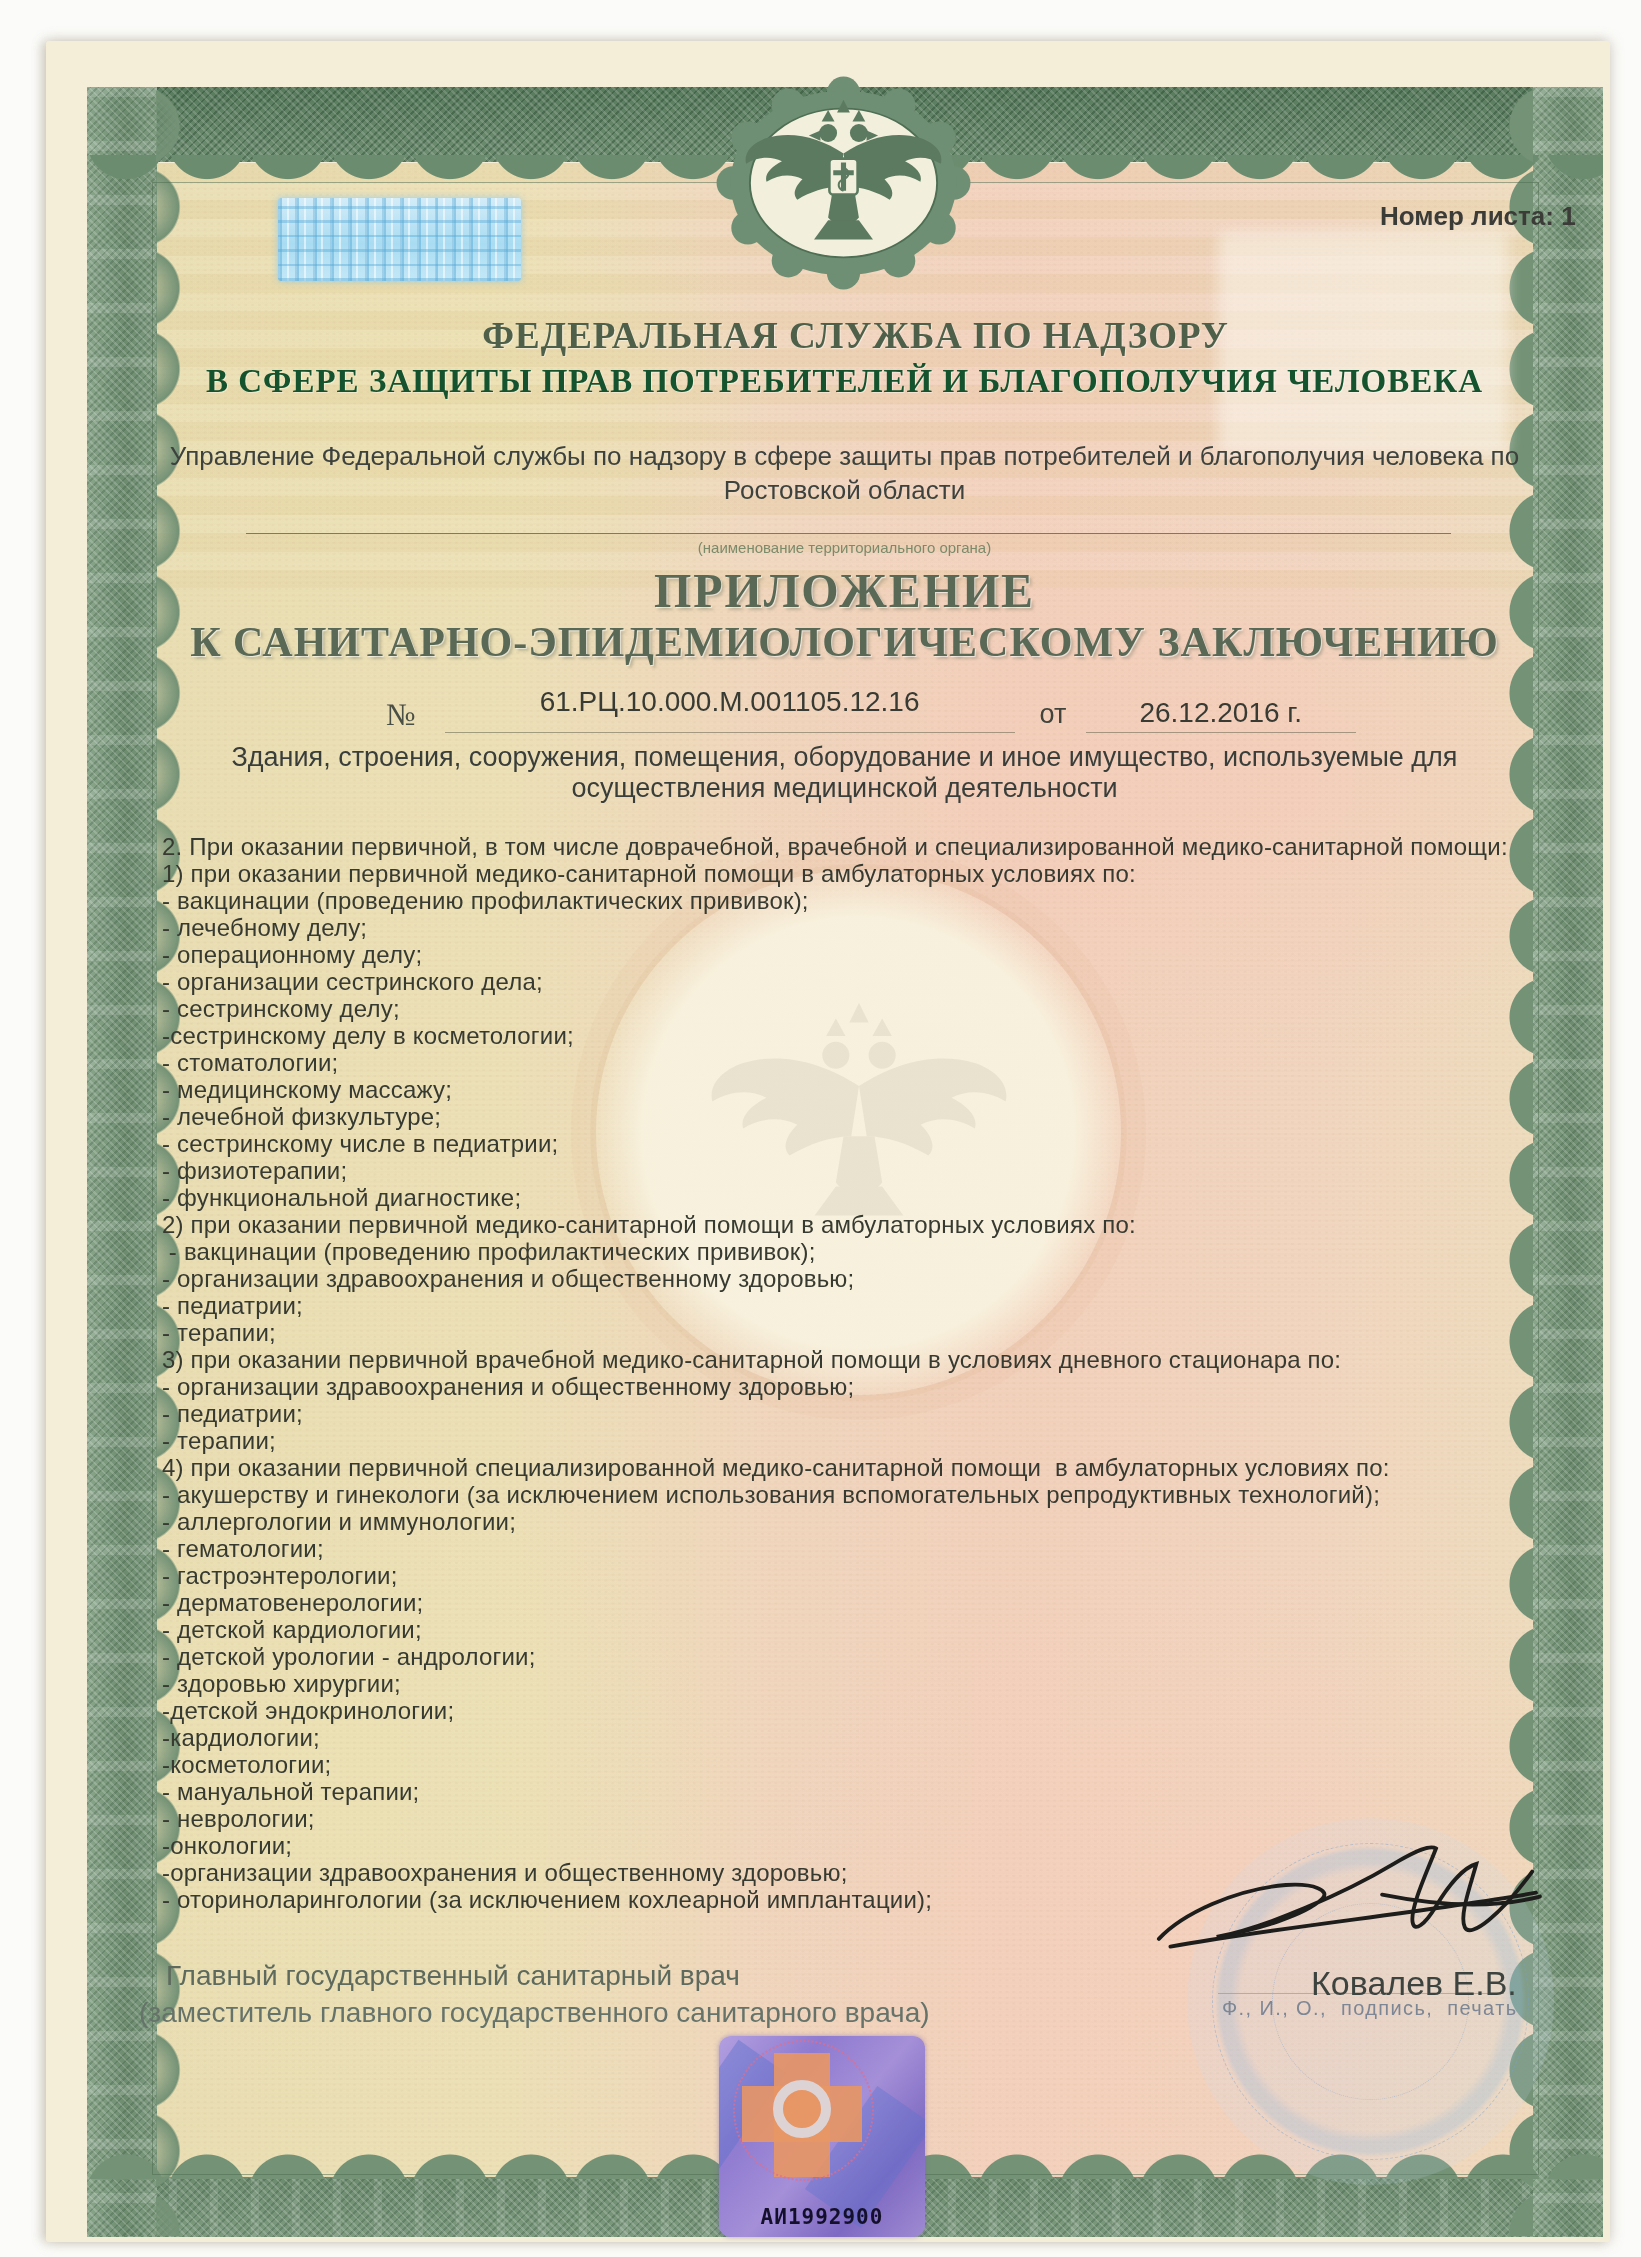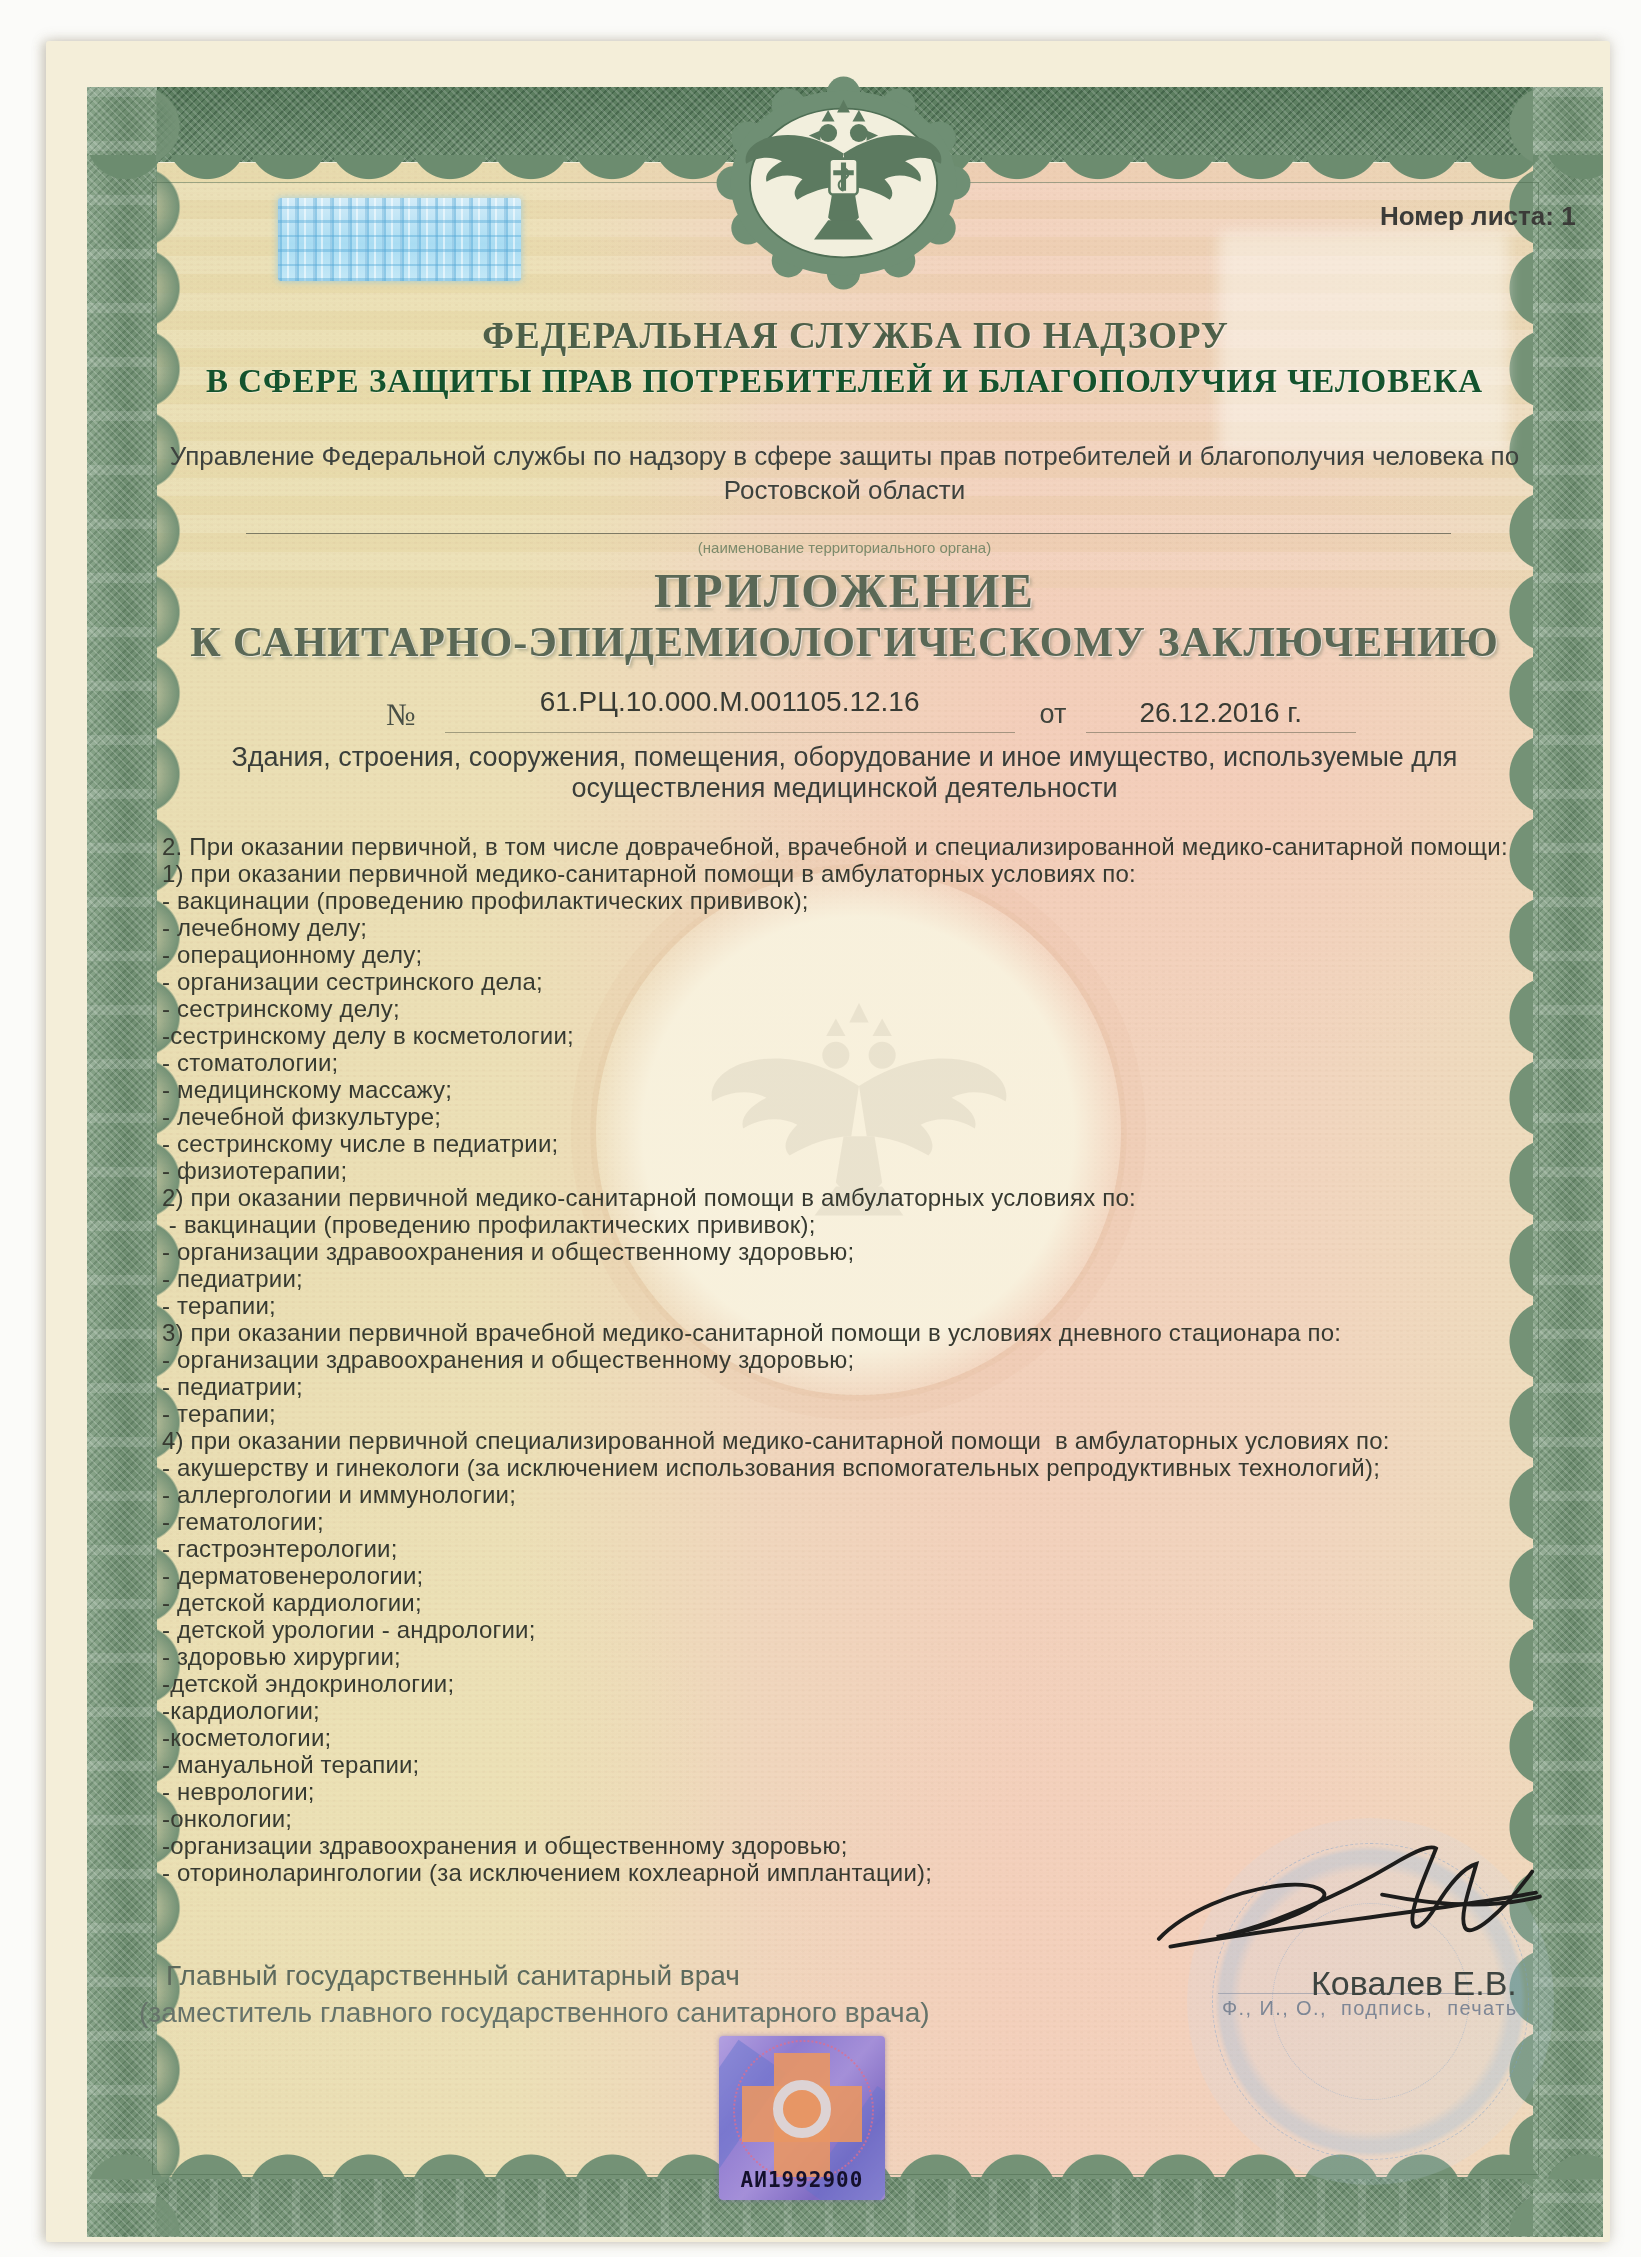--- a/index.html
+++ b/index.html
@@ -150,24 +150,25 @@
   .holo-top{
     position:absolute;left:232px;top:157px;width:243px;height:83px;z-index:5;border-radius:2.9px;
     background:
       repeating-linear-gradient(90deg, rgba(80,165,212,.45) 0 3.9px, transparent 3.9px 17.4px),
       repeating-linear-gradient(0deg, rgba(80,165,212,.40) 0 2.9px, transparent 2.9px 14.5px),
       repeating-linear-gradient(90deg, rgba(255,255,255,.55) 0 1.9px, transparent 1.9px 8.7px),
       linear-gradient(180deg,#d3ecf8,#a9dcf2 55%,#c4e8f7);
     box-shadow:0 0 7.7px rgba(130,195,230,.7);
   }
   .holo-bottom{
-    position:absolute;left:673px;top:1995px;width:166px;height:164px;z-index:5;border-radius:4px;
+    position:absolute;left:673px;top:1995px;width:166px;height:201px;z-index:5;border-radius:12px;
     overflow:hidden;
     background:linear-gradient(130deg,#b3a0e0 0%,#8f7bd0 28%,#a48fd8 52%,#7e6ac2 76%,#9f8ad2 100%);
     box-shadow:0 0 5.8px rgba(110,90,170,.5);
+    padding-left:40px;
   }
   .holo-cross-v{position:absolute;left:55px;top:17.4px;width:56px;height:124px;background:rgba(232,150,100,.9);}
   .holo-cross-h{position:absolute;left:23px;top:50px;width:120px;height:56px;background:rgba(232,150,100,.9);}
   .holo-ring{position:absolute;left:13.5px;top:3.9px;width:137px;height:137px;border-radius:50%;
     border:2.9px dotted rgba(225,110,140,.75);}
   .holo-g{position:absolute;left:54px;top:44px;width:58px;height:58px;border-radius:50%;
     border:10.6px solid rgba(218,222,232,.85);box-sizing:border-box;}
   .holo-streak1{position:absolute;left:-19.3px;top:9.7px;width:58px;height:116px;
     background:rgba(95,115,205,.45);transform:rotate(35deg);}
   .holo-streak2{position:absolute;left:116px;top:58px;width:68px;height:126px;
@@ -282,20 +283,21 @@
       <div class="body-line">- лечебному делу;</div>
       <div class="body-line">- операционному делу;</div>
       <div class="body-line">- организации сестринского дела;</div>
       <div class="body-line">- сестринскому делу;</div>
       <div class="body-line">-сестринскому делу в косметологии;</div>
       <div class="body-line">- стоматологии;</div>
       <div class="body-line">- медицинскому массажу;</div>
       <div class="body-line">- лечебной физкультуре;</div>
       <div class="body-line">- сестринскому числе в педиатрии;</div>
       <div class="body-line">- физиотерапии;</div>
+      <div class="body-line">- функциональной диагностике;</div>
       <div class="body-line">2) при оказании первичной медико-санитарной помощи в амбулаторных условиях по:</div>
       <div class="body-line"> - вакцинации (проведению профилактических прививок);</div>
       <div class="body-line">- организации здравоохранения и общественному здоровью;</div>
       <div class="body-line">- педиатрии;</div>
       <div class="body-line">- терапии;</div>
       <div class="body-line">3) при оказании первичной врачебной медико-санитарной помощи в условиях дневного стационара по:</div>
       <div class="body-line">- организации здравоохранения и общественному здоровью;</div>
       <div class="body-line">- педиатрии;</div>
       <div class="body-line">- терапии;</div>
       <div class="body-line">4) при оказании первичной специализированной медико-санитарной помощи  в амбулаторных условиях по:</div>

